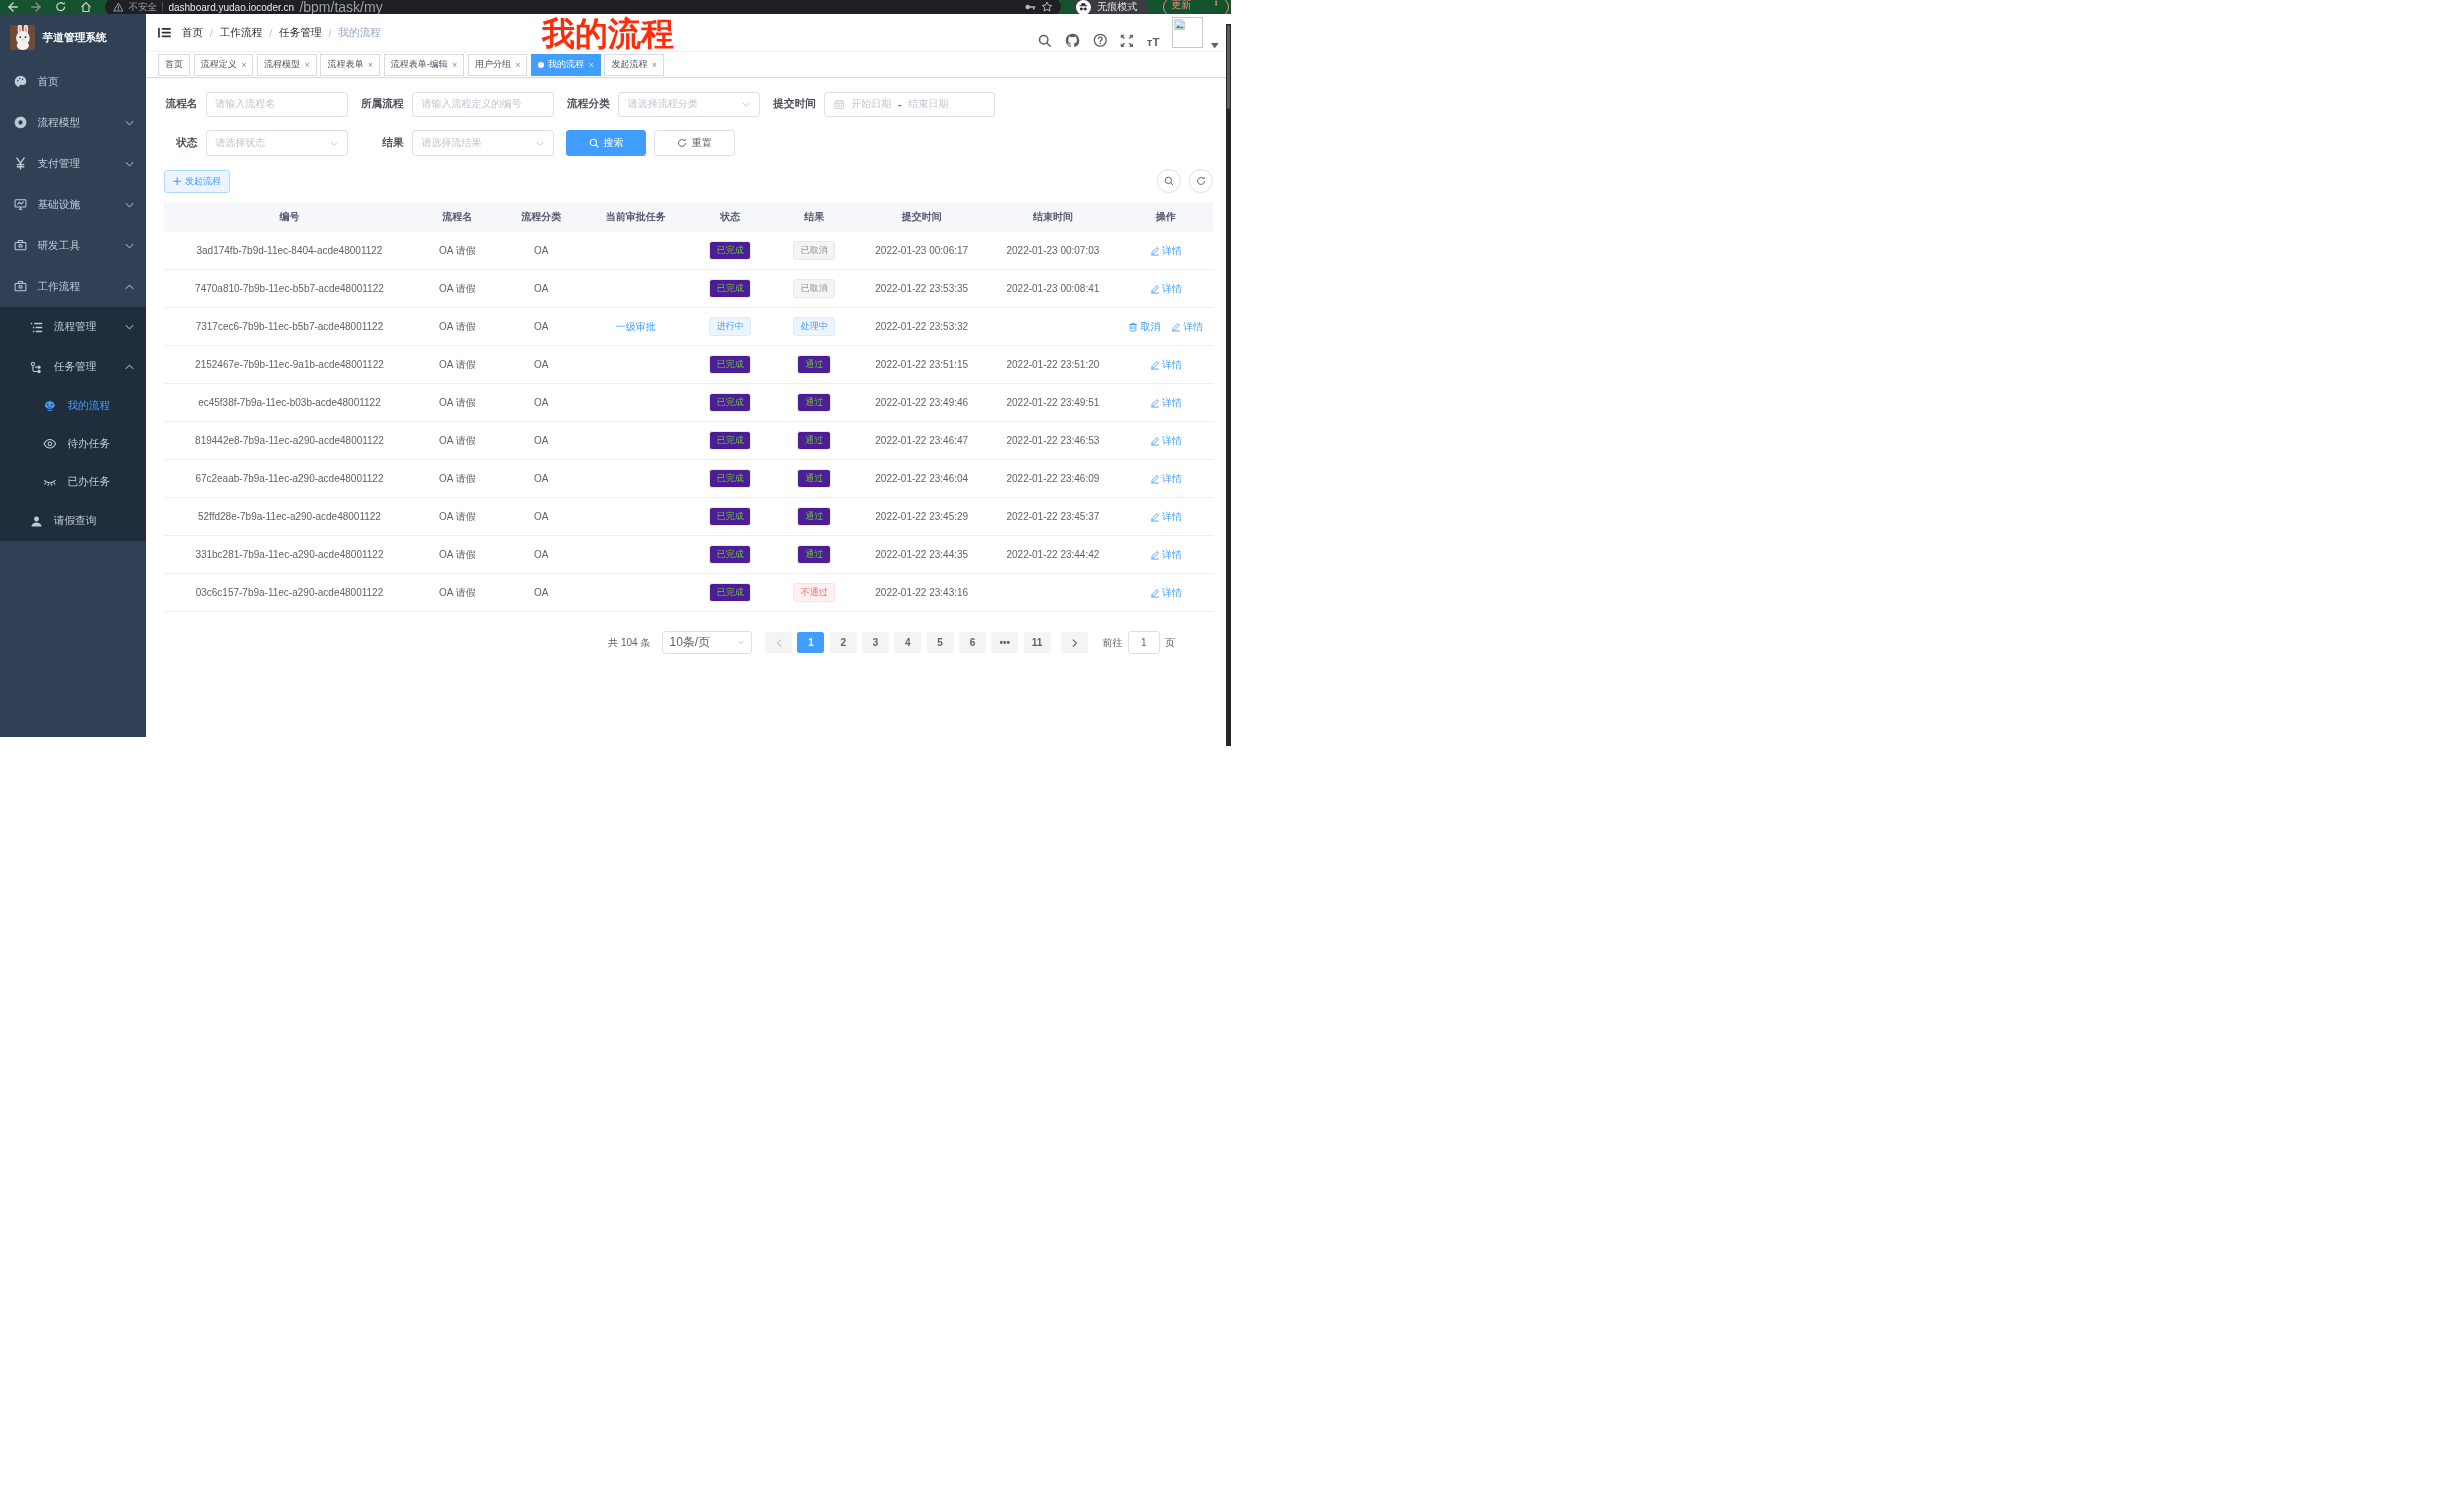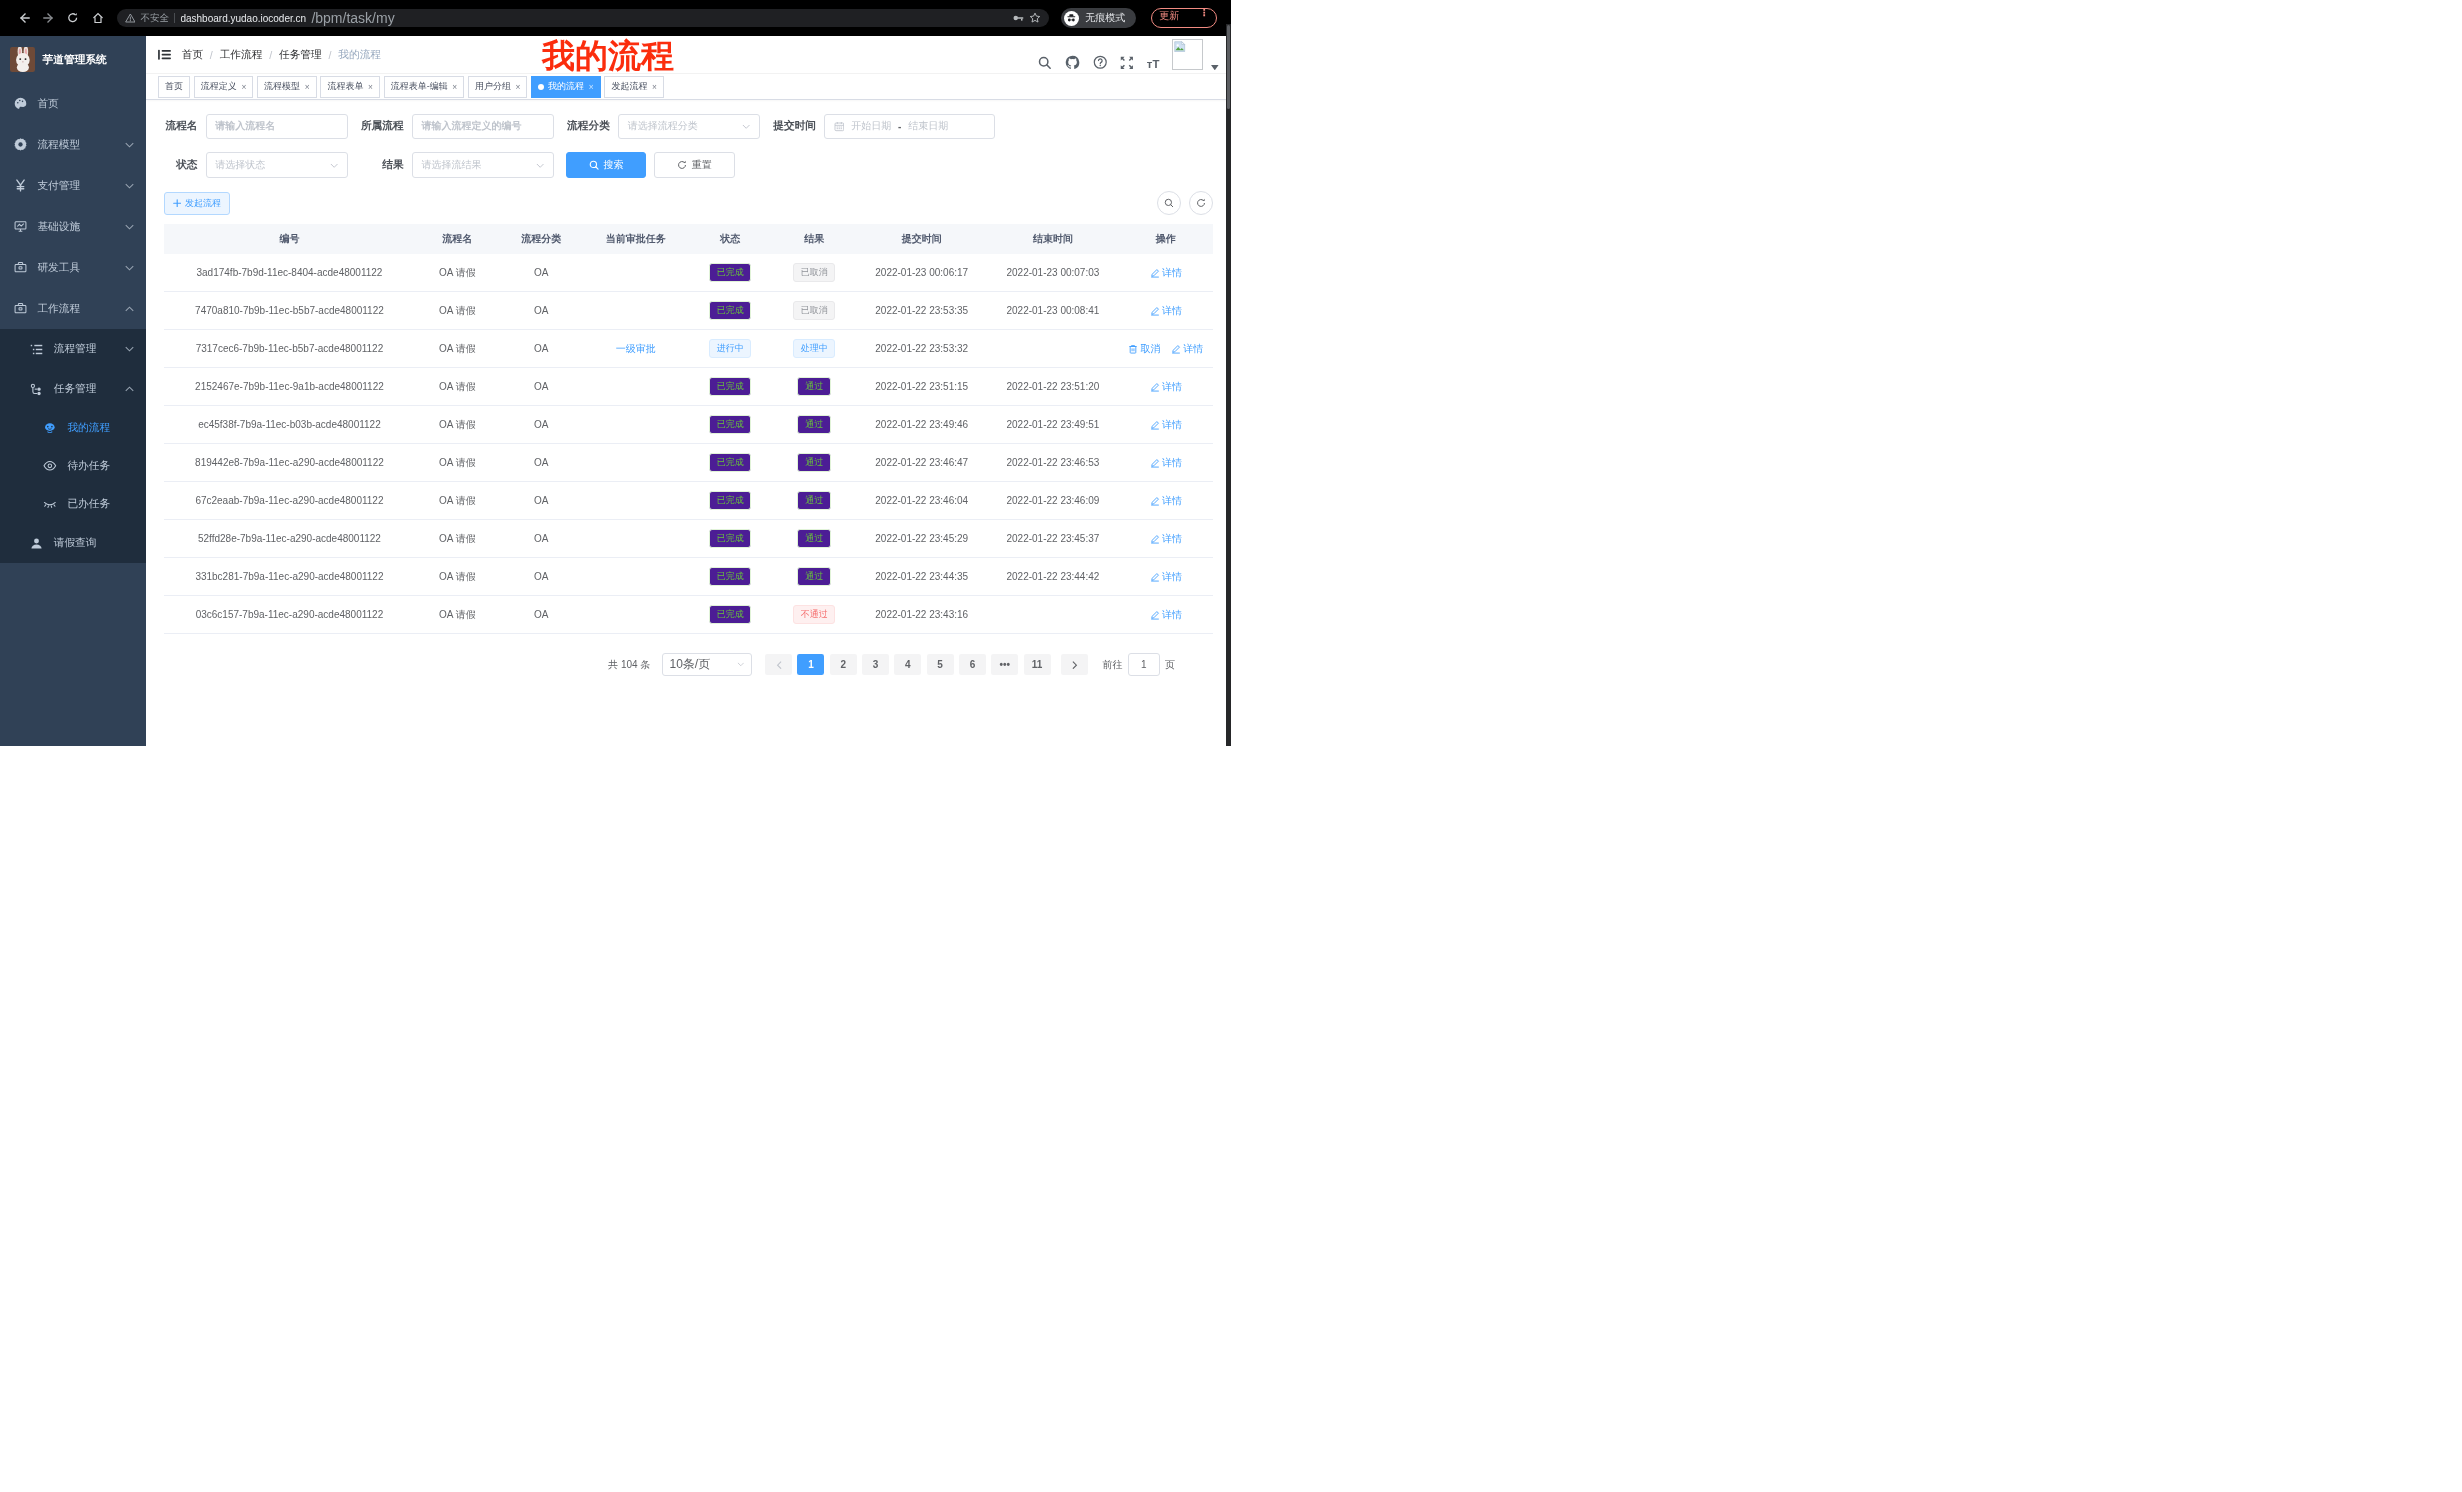--- a/index.html
+++ b/index.html
@@ -5,21 +5,21 @@
   html,body{margin:0;padding:0;}
   body{
     width:1231px;height:746px;position:relative;overflow:hidden;
     font-family:"Liberation Sans","DejaVu Sans",sans-serif;
     background:#fff;-webkit-font-smoothing:antialiased;
   }
   .ic{display:inline-flex;align-items:center;justify-content:center;flex:0 0 auto;}
   .ic svg{display:block;}
 
   
-  .browser{height:36px;background:#000000;display:flex;align-items:center;padding:0 14px;gap:4.6px;}
+  .browser{height:14px;background:#14532d;display:flex;align-items:center;padding:0 2px;gap:4.6px;}
   .bnav{width:20px;height:20px;border-radius:50%;display:flex;align-items:center;justify-content:center;color:#cdd0d3;}
   .omnibox{flex:1;max-width:947px;height:18px;background:#1f2023;border-radius:9px;display:flex;align-items:center;
     padding:0 7.6px;margin-left:4.6px;color:#9aa0a6;font-size:9.5px;gap:5.3px;}
   .omni-div{width:0.8px;height:10.7px;background:#4a4d51;}
   .url-host{color:#e8eaed;font-size:10px;}
   .url-path{color:#9aa0a6;font-size:14px;}
   .omni-sp{flex:1;}
   .incog{background:#3a3c40;border-radius:10px;height:20px;display:flex;align-items:center;gap:6px;
     padding:0 10.7px 0 3px;color:#e8eaed;font-size:10px;margin-left:7.6px;}
   .incog-circ{width:15px;height:15px;border-radius:50%;background:#fff;display:flex;align-items:center;justify-content:center;}
@@ -65,21 +65,21 @@
   .tag.active{background:#409eff;border-color:#409eff;color:#fff;}
 
   
   .content{flex:1;padding:13.7px 18px 0 17.5px;overflow:hidden;}
   .frow{display:flex;align-items:center;margin-bottom:13px;}
   .fgroup{display:flex;align-items:center;margin-right:12px;}
   .flabel{font-size:10.7px;font-weight:700;color:#4c5158;text-align:right;margin-right:8.4px;white-space:nowrap;}
   .w45{width:34px;} .w58{width:44px;}
   .box{height:23.6px;border:0.8px solid #dcdfe6;border-radius:3px;background:#fff;display:flex;align-items:center;
     padding:0 8.4px;font-size:10px;color:#bfc4cc;}
-  .inp{width:123px;font-weight:bold;}
+  .inp{width:123px;}
   .sel{width:123px;justify-content:space-between;}
   .sel .chev{color:#c0c4cc;}
   .dr{width:152px;gap:6.8px;}
   .dr .sep{color:#606266;font-weight:700;}
   .btn{height:24px;border-radius:3px;display:inline-flex;align-items:center;gap:4.6px;padding:0 22px;font-size:10px;cursor:pointer;}
   .btn-primary{background:#409eff;color:#fff;border:0.8px solid #409eff;}
   .btn-plain{background:#fff;color:#606266;border:0.8px solid #dcdfe6;margin-left:7.6px;}
 
   .toolrow{display:flex;align-items:center;margin:1.5px 0 9px 0;}
   .btn-launch{height:21px;border-radius:3px;background:#ecf5ff;border:0.8px solid #b3d8ff;color:#409eff;font-size:9px;

